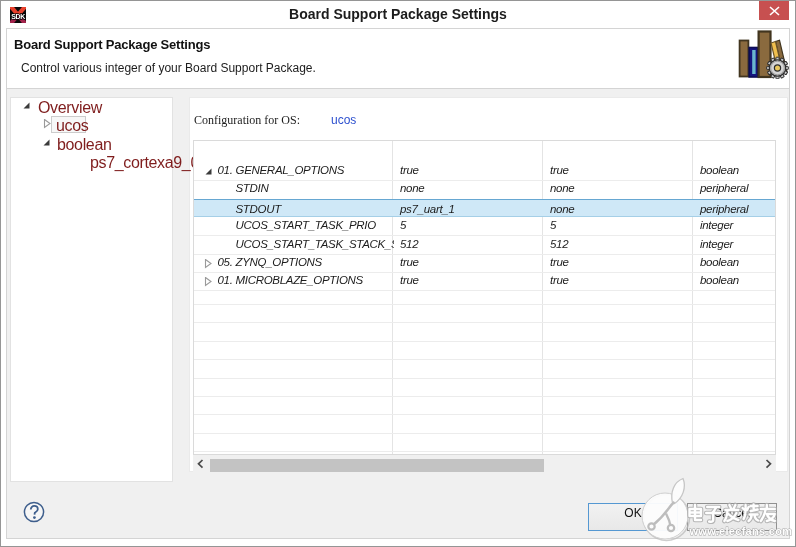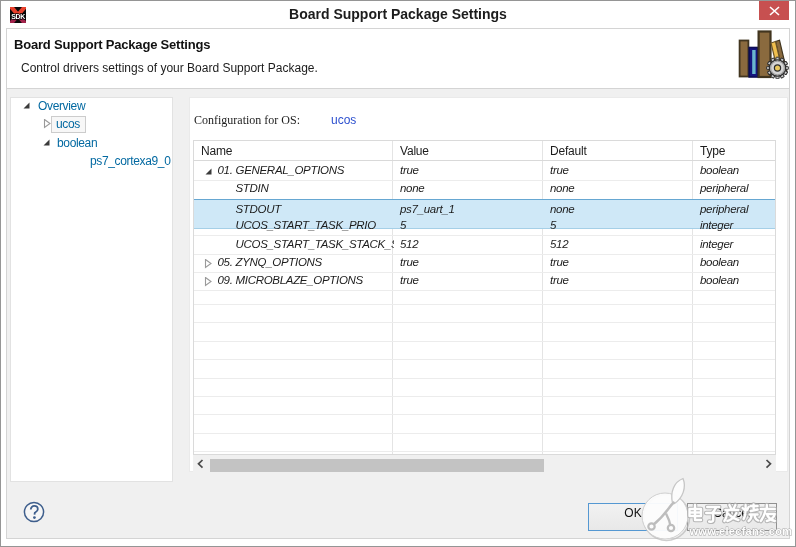--- a/index.html
+++ b/index.html
@@ -9,21 +9,21 @@
   .window { position:absolute; left:0; top:0; width:796px; height:547px; border:1px solid #959595; background:#fff; }
   .titletext { position:absolute; left:0; top:6px; width:100%; text-align:center; font-size:14px; font-weight:bold; color:#1c1c1c; }
   .closebtn { position:absolute; left:759px; top:1px; width:30px; height:19px; background:#c75050; }
   .content { position:absolute; left:6px; top:28px; width:784px; height:511px; background:#f0f0f0; border:1px solid #d4d4d4; }
   .headerp { position:absolute; left:6px; top:28px; width:784px; height:61px; background:#fff; border:1px solid #d4d4d4; }
   .htitle { position:absolute; left:14px; top:36.5px; font-size:13px; font-weight:bold; letter-spacing:-0.2px; color:#111; }
   .hsub { position:absolute; left:21px; top:61px; font-size:12px; color:#1c1c1c; }
   .treep { position:absolute; left:10px; top:97px; width:163px; height:385px; background:#fff; border:1px solid #e2e2e2; }
   .rightp { position:absolute; left:189px; top:97px; width:599px; height:375px; background:#fff; border:1px solid #eaeaea; }
   .t12 { font-size:12px; color:#1c1c1c; white-space:nowrap; }
-  .ttree { font-size:12px; letter-spacing:-0.35px; color:#0369a1; white-space:nowrap; }
+  .ttree { font-size:16px; letter-spacing:-0.35px; color:#7f1d1d; white-space:nowrap; }
   .cfg { position:absolute; left:194px; top:113px;font-family:Liberation Serif, serif; }
   .cfglink { position:absolute; left:331px; top:113px; color:#2d50cf; }
   .table { position:absolute; left:193px; top:140px; width:583px; height:315px; border:1px solid #dadada; background:#fff; }
   .colline { position:absolute; top:0; width:1px; height:313px; background:#e4e4e4; }
   .throw { position:absolute; left:0; top:0; width:581px; height:20px; border-bottom:1px solid #d9d9d9; }
   .row { position:absolute; left:0; width:581px; height:18.4px;font-style:italic; }
   .rline { position:absolute; left:0; width:581px; height:1px; background:#ececec; }
   .hl { background:#cfe8f7; border-top:1px solid #66a7d2; border-bottom:1px solid #a5cfe7; }
   .cell { position:absolute; top:2.5px; font-size:11.5px; letter-spacing:-0.3px; color:#1c1c1c; white-space:nowrap; }
   .hcell { position:absolute; top:3px; font-size:12px; letter-spacing:-0.2px; color:#1c1c1c; white-space:nowrap; }
@@ -60,21 +60,21 @@
 <div class="titletext">Board Support Package Settings</div>
 <div class="closebtn">
   <svg width="31" height="20" viewBox="0 0 31 20">
       <path d="M11 6 L20 14 M20 6 L11 14" stroke="#fff" stroke-width="1.6"></path>
     </svg>
 </div>
 
 <div class="content"></div>
 <div class="headerp"></div>
 <div class="htitle">Board Support Package Settings</div>
-<div class="hsub">Control drivers settings of your Board Support Package.</div>
+<div class="hsub">Control various integer of your Board Support Package.</div>
 
 <svg class="abs" style="left:738px;top:30px" width="52" height="49" viewBox="0 0 52 49">
   <rect x="1.6" y="10.5" width="8.8" height="36" fill="#8a6a3e" stroke="#41351f" stroke-width="1.8"></rect>
   <rect x="11.2" y="17.5" width="8.6" height="29.5" fill="#15157e" stroke="#0d0d55" stroke-width="1.6"></rect>
   <rect x="14.2" y="20" width="3.4" height="24" fill="#69b7cf"></rect>
   <rect x="20.6" y="1.5" width="11.9" height="45.5" fill="#8a6a3e" stroke="#41351f" stroke-width="2.2"></rect>
   <polygon points="37.5,11.5 41.5,10.2 49,42 45,43.2" fill="#8a6a3e" stroke="#41351f" stroke-width="1.2"></polygon>
   <polygon points="33,13 37.5,11.5 45,43.2 40.5,44.7" fill="#f0bf4e" stroke="#6b5328" stroke-width="1.2"></polygon>
   <g>
     <g stroke="#2d2d2d" stroke-width="1" fill="#c9c9c9">
@@ -115,43 +115,37 @@
 <div class="ttree abs" style="left:57px;top:136px">boolean</div>
 <div class="ttree abs" style="left:90px;top:154px">ps7_cortexa9_0</div>
 
 <div class="t12 cfg">Configuration for OS:</div>
 <div class="t12 cfglink">ucos</div>
 
 <div class="table">
   <div class="colline" style="left:198px"></div>
   <div class="colline" style="left:348px"></div>
   <div class="colline" style="left:498px"></div>
-  <div class="throw">
-    <div class="hcell" style="left:7px">Name</div>
-    <div class="hcell" style="left:206px">Value</div>
-    <div class="hcell" style="left:356px">Default</div>
-    <div class="hcell" style="left:506px">Type</div>
-  </div>
   <div class="row" style="top:20.5px">
     <svg class="abs" style="left:10px;top:5px" width="9" height="9">
         <polygon points="7.5,1.5 7.5,7.5 1.5,7.5" fill="#3b3b3b"></polygon>
       </svg>
     <div class="cell" style="left:23.5px">01. GENERAL_OPTIONS</div>
     <div class="cell" style="left:206px">true</div>
     <div class="cell" style="left:356px">true</div>
     <div class="cell" style="left:506px">boolean</div>
   </div>
   <div class="rline" style="top:38.9px"></div>
   <div class="row" style="top:38.9px">
     <div class="cell" style="left:41.5px">STDIN</div>
     <div class="cell" style="left:206px">none</div>
     <div class="cell" style="left:356px">none</div>
     <div class="cell" style="left:506px">peripheral</div>
   </div>
-  <div class="row hl" style="top:57.8px;height:30px">
+  <div class="row hl" style="top:57.8px;height:18px">
     <div class="cell" style="left:41.5px;top:3px">STDOUT</div>
     <div class="cell" style="left:206px;top:3px">ps7_uart_1</div>
     <div class="cell" style="left:356px;top:3px">none</div>
     <div class="cell" style="left:506px;top:3px">peripheral</div>
   </div>
   <div class="row" style="top:75.7px">
     <div class="cell" style="left:41.5px">UCOS_START_TASK_PRIO</div>
     <div class="cell" style="left:206px">5</div>
     <div class="cell" style="left:356px">5</div>
     <div class="cell" style="left:506px">integer</div>
@@ -171,21 +165,21 @@
     <div class="cell" style="left:23.5px">05. ZYNQ_OPTIONS</div>
     <div class="cell" style="left:206px">true</div>
     <div class="cell" style="left:356px">true</div>
     <div class="cell" style="left:506px">boolean</div>
   </div>
   <div class="rline" style="top:130.9px"></div>
   <div class="row" style="top:130.9px">
     <svg class="abs" style="left:10px;top:5px" width="9" height="10">
         <polygon points="1.5,0.5 7,4.5 1.5,8.5" fill="none" stroke="#9a9a9a" stroke-width="1.1"></polygon>
       </svg>
-    <div class="cell" style="left:23.5px">09. MICROBLAZE_OPTIONS</div>
+    <div class="cell" style="left:23.5px">01. MICROBLAZE_OPTIONS</div>
     <div class="cell" style="left:206px">true</div>
     <div class="cell" style="left:356px">true</div>
     <div class="cell" style="left:506px">boolean</div>
   </div>
   <div class="rline" style="top:149.3px"></div>
   <div class="rline" style="top:163px"></div>
   <div class="rline" style="top:181.4px"></div>
   <div class="rline" style="top:199.8px"></div>
   <div class="rline" style="top:218.2px"></div>
   <div class="rline" style="top:236.6px"></div>

